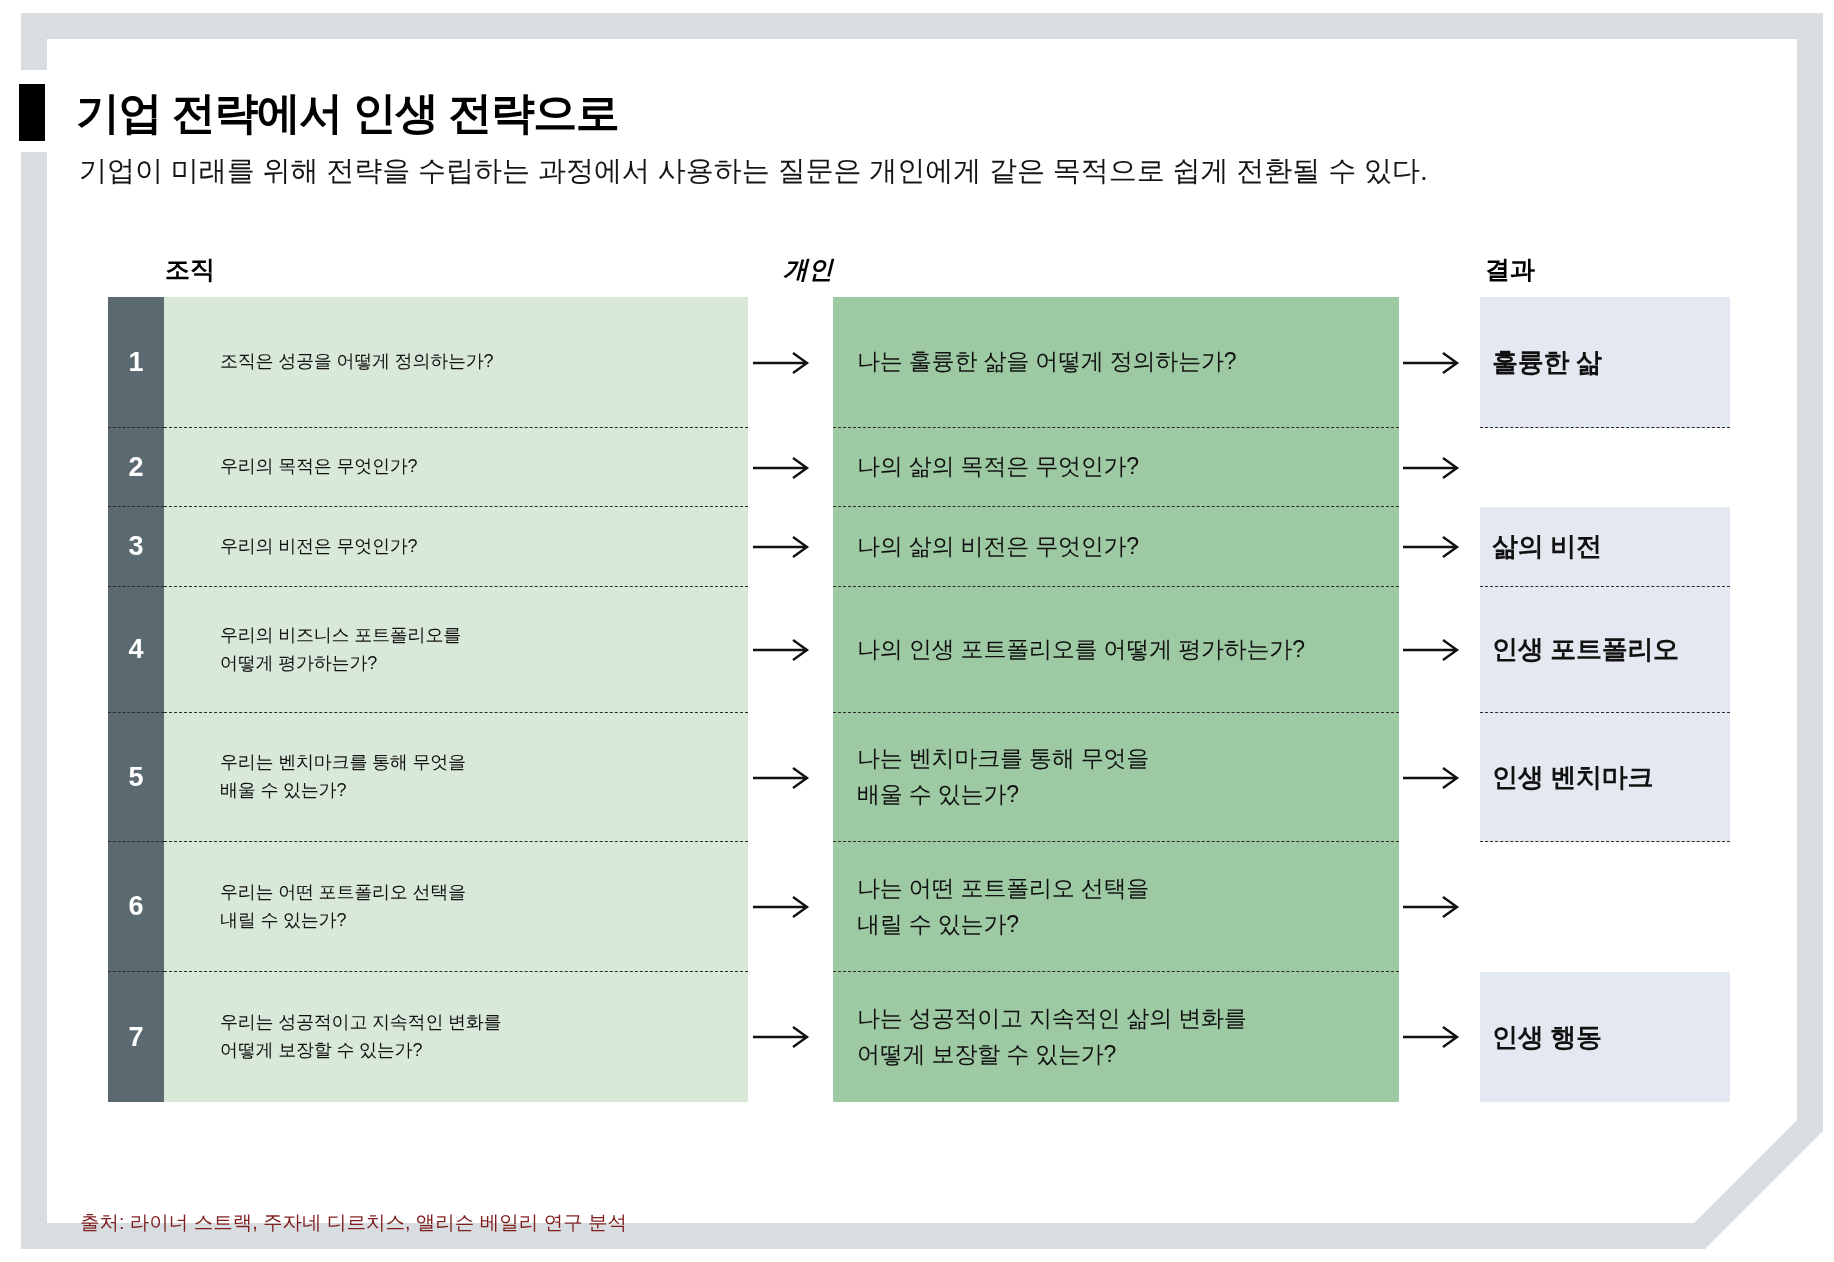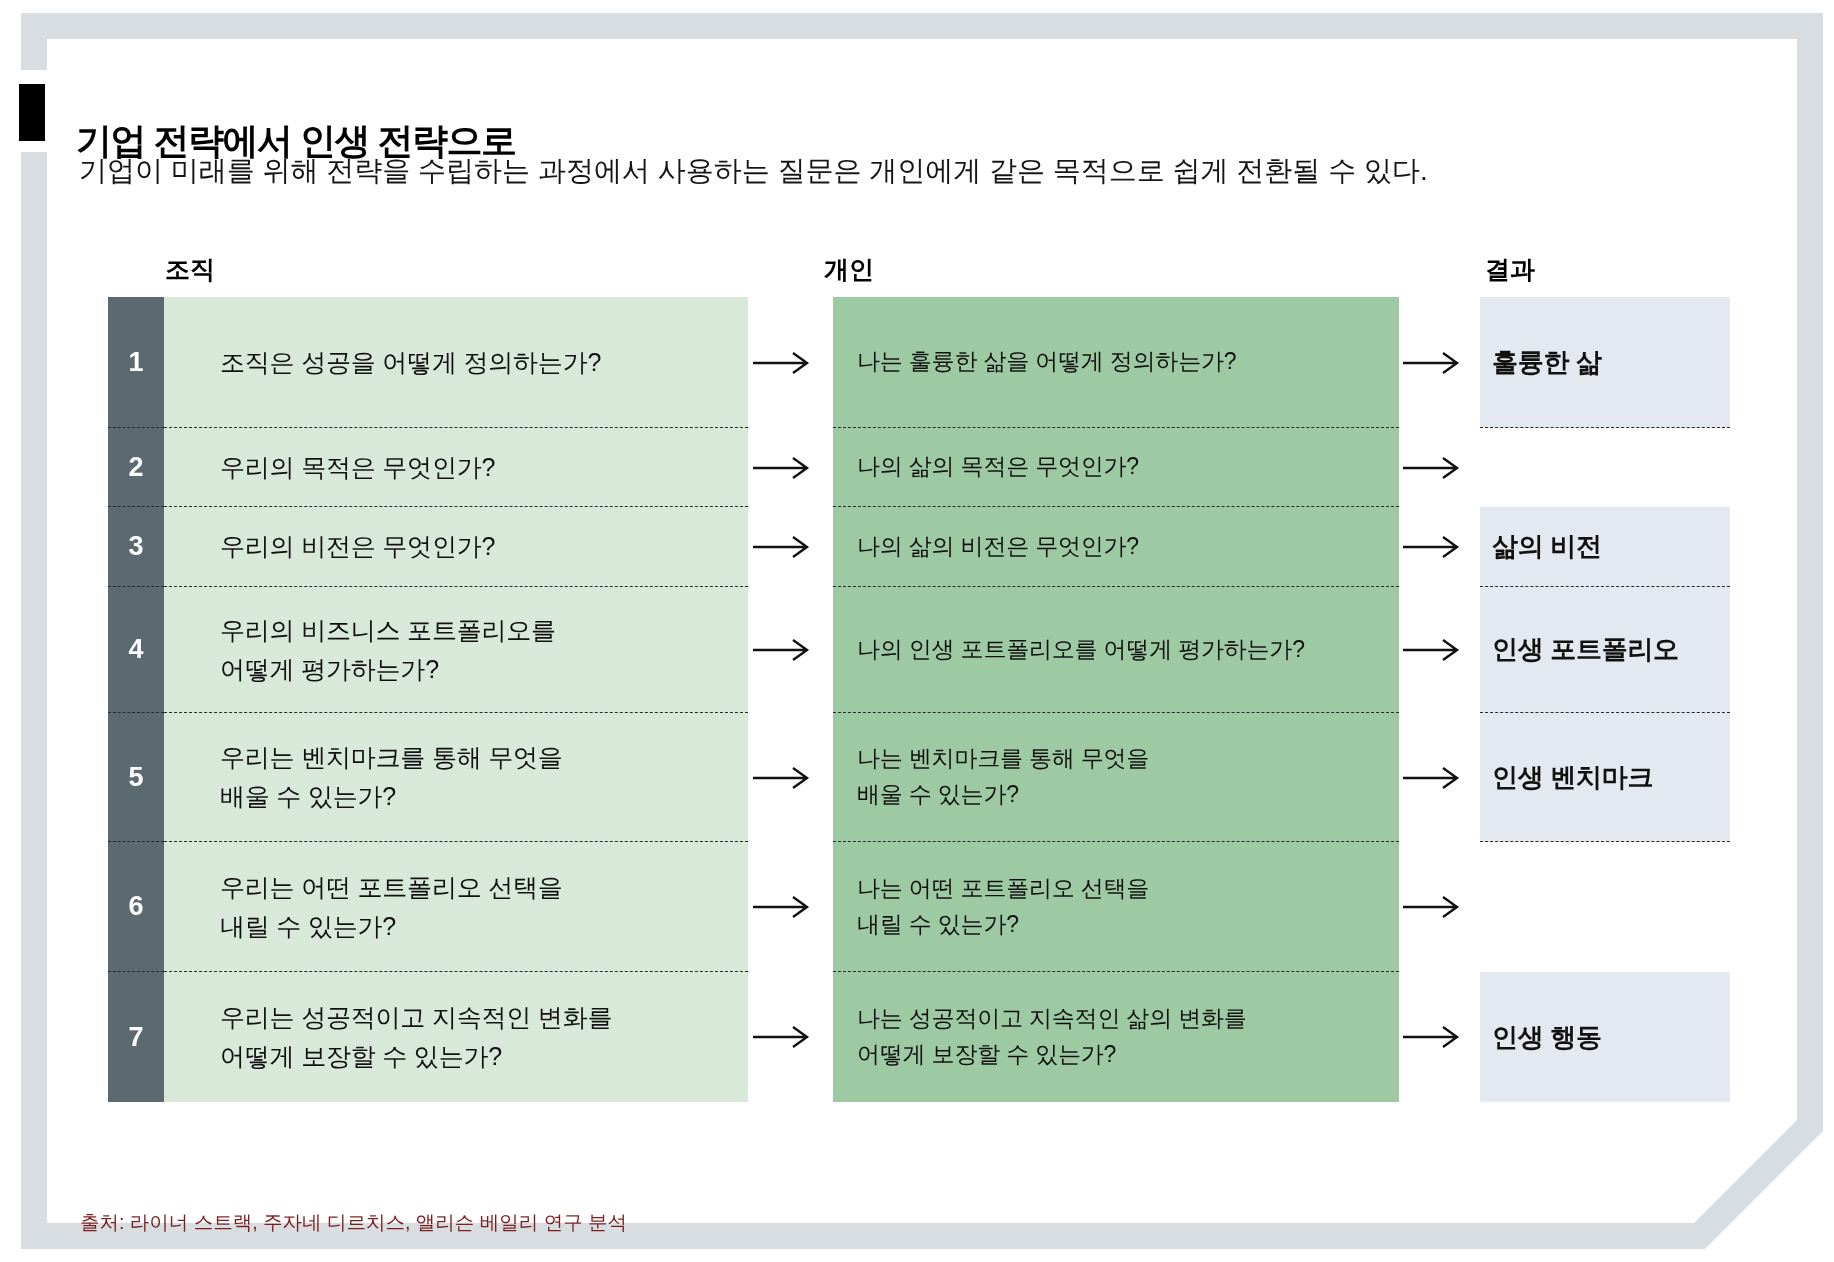--- a/index.html
+++ b/index.html
@@ -4,31 +4,31 @@
 <style>
   html,body{margin:0;padding:0;background:#ffffff;}
   #page{
     position:relative;width:1834px;height:1262px;background:#ffffff;overflow:hidden;
     font-family:"Liberation Sans","DejaVu Sans",sans-serif;color:#111;
   }
   
   #frame-svg{position:absolute;left:0;top:0;pointer-events:none;}
   #title-marker{position:absolute;left:19px;top:84px;width:26px;height:57px;background:#000;}
   
-  #title{position:absolute;left:76px;top:84px;font-size:36px;font-weight:900;letter-spacing:-1.5px;color:#000;white-space:nowrap;margin-top:33px;}
+  #title{position:absolute;left:76px;top:84px;font-size:44px;font-weight:900;letter-spacing:-1.5px;color:#000;white-space:nowrap;}
   #subtitle{position:absolute;left:79px;top:152px;font-size:28px;color:#151515;white-space:nowrap;}
   
   .col-header{position:absolute;top:253px;font-size:25px;font-weight:bold;color:#000;white-space:nowrap;}
-  #hdr-org{left:165px;} #hdr-ind{left:824px;} #hdr-res{left:1485px;}
+  #hdr-org{left:165px;} #hdr-ind{left:783px;font-style:italic;} #hdr-res{left:1485px;}
   
   #table{position:absolute;left:108px;top:297px;width:1622px;}
   .row{display:flex;width:1622px;}
   .cell{display:flex;align-items:center;box-sizing:border-box;}
   .num{width:56px;background:#5b6a71;color:#fff;font-size:27px;font-weight:bold;justify-content:center;}
-  .org{width:584px;background:#d8e8d9;padding-left:56px;font-size:25px;line-height:1.55;white-space:pre-line;letter-spacing:-0.2px;}
+  .org{width:584px;background:#d8e8d9;padding-left:56px;font-size:18px;line-height:1.55;white-space:pre-line;letter-spacing:-0.2px;}
   .ind{width:566px;background:#9dc9a3;padding-left:24px;font-size:23px;line-height:1.55;white-space:pre-line;letter-spacing:-0.2px;}
   .res{width:250px;background:#e4e8f0;padding-left:12px;font-size:26px;font-weight:bold;white-space:nowrap;letter-spacing:-0.3px;}
   .gap{display:flex;align-items:center;box-sizing:border-box;}
   .g1{width:85px;padding-left:3px;}
   .g2{width:81px;padding-left:2px;}
   .sep{border-bottom:1.5px dashed #2a2a2a;}
   .arrow{flex:none;}
   
   #source{position:absolute;left:80px;top:1209px;font-size:19.5px;color:#7f1d1d;white-space:nowrap;}
 </style>

